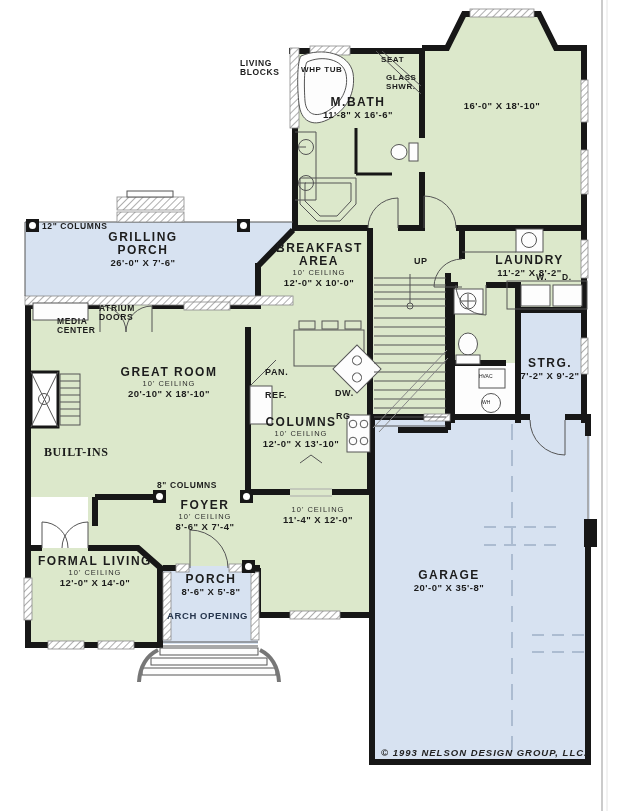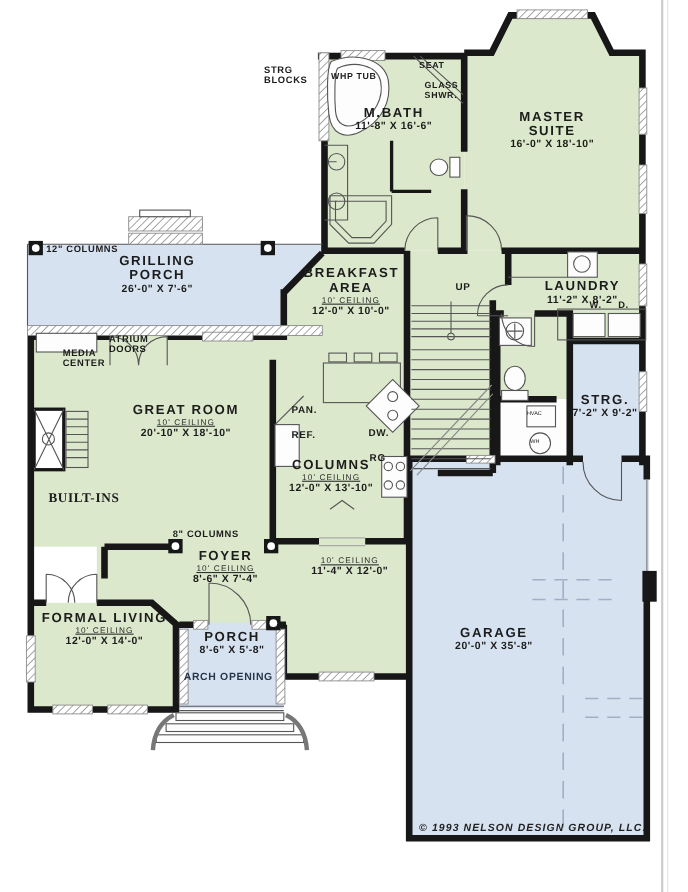--- a/index.html
+++ b/index.html
@@ -8,21 +8,21 @@
   #plan svg{position:absolute;left:0;top:0;}
   .gr{fill:#dce8cb;} .bl{fill:#d7e2f1;}
   .w{stroke:#171717;stroke-width:6;fill:none;}
   .w3{stroke:#171717;stroke-width:3;fill:none;}
   .t{stroke:#555;stroke-width:1;fill:none;}
   .tw{stroke:#555;stroke-width:1;fill:#fdfdfd;}
   .hz{fill:url(#hatch);stroke:#8a8a8a;stroke-width:0.8;}
   .dash{stroke:#9fb0c6;stroke-width:1.5;fill:none;}
   .lbl{position:absolute;text-align:center;line-height:1.08;}
   .nm{font-size:12px;font-weight:700;letter-spacing:1.5px;}
-  .cl{font-size:7.5px;font-weight:400;letter-spacing:1px;color:#2e2e2e;margin-top:1px;text-decoration:underline;}
+  .cl{font-size:7.5px;font-weight:400;letter-spacing:1px;color:#2e2e2e;margin-top:1px;}
   .dm{font-size:9.5px;font-weight:700;letter-spacing:0.5px;white-space:nowrap;margin-top:1px;}
   .ann{position:absolute;font-size:8.5px;font-weight:700;letter-spacing:0.6px;line-height:1.1;text-align:left;}
   .annL{text-align:left;}
   .tiny{font-weight:400;letter-spacing:0;}
   .cp{position:absolute;font-size:9.5px;font-weight:700;letter-spacing:1px;color:#222;font-style:italic;}
 </style>
 </head>
 <body>
 
 <div id="plan">
@@ -227,21 +227,20 @@
     <path d="M260,650 C272,656 278,666 279,682" stroke="#777" stroke-width="4" fill="none"></path>
   </g>
 </svg>
 
   <div class="lbl" style="left:78px;top:231px;width:130px;">
     <div class="nm" style="padding:0 18px;">GRILLING PORCH</div>
     <div class="dm">26'-0" X 7'-6"</div>
   </div>
 
   <div class="lbl" style="left:442px;top:100px;width:120px;">
-    <div class="nm" style="padding:0 24px;">MASTER SUITE</div>
     <div class="dm">16'-0" X 18'-10"</div>
   </div>
 
   <div class="lbl" style="left:300px;top:96px;width:116px;">
     <div class="nm">M.BATH</div>
     <div class="dm">11'-8" X 16'-6"</div>
   </div>
 
   <div class="lbl" style="left:264px;top:242px;width:110px;">
     <div class="nm" style="padding:0 12px;">BREAKFAST AREA</div>
@@ -291,21 +290,21 @@
   <div class="lbl" style="left:166px;top:573px;width:90px;">
     <div class="nm">PORCH</div>
     <div class="dm">8'-6" X 5'-8"</div>
   </div>
 
   <div class="lbl" style="left:385px;top:569px;width:128px;">
     <div class="nm">GARAGE</div>
     <div class="dm">20'-0" X 35'-8"</div>
   </div>
 
-  <div class="ann annL" style="left:240px;top:59px;width:54px;font-size:8.5px;">STRG BLOCKS</div>
+  <div class="ann annL" style="left:240px;top:59px;width:54px;font-size:8.5px;">LIVING BLOCKS</div>
   <div class="ann" style="left:301px;top:66px;width:44px;font-size:8px;">WHP TUB</div>
   <div class="ann" style="left:381px;top:56px;width:40px;font-size:8px;">SEAT</div>
   <div class="ann" style="left:386px;top:74px;width:50px;font-size:8px;">GLASS SHWR.</div>
   <div class="ann annL" style="left:42px;top:222px;width:85px;font-size:8.5px;">12" COLUMNS</div>
   <div class="ann" style="left:99px;top:304px;width:56px;font-size:8.5px;">ATRIUM DOORS</div>
   <div class="ann annL" style="left:57px;top:317px;width:52px;font-size:8.5px;">MEDIA CENTER</div>
   <div class="ann annL" style="left:44px;top:446px;width:70px;font-size:12px;font-family:Liberation Serif, serif;">BUILT-INS</div>
   <div class="ann" style="left:393px;top:257px;width:22px;font-size:9px;margin-left:21px;">UP</div>
   <div class="ann" style="left:536px;top:273px;width:16px;">W.</div>
   <div class="ann" style="left:562px;top:273px;width:16px;">D.</div>

